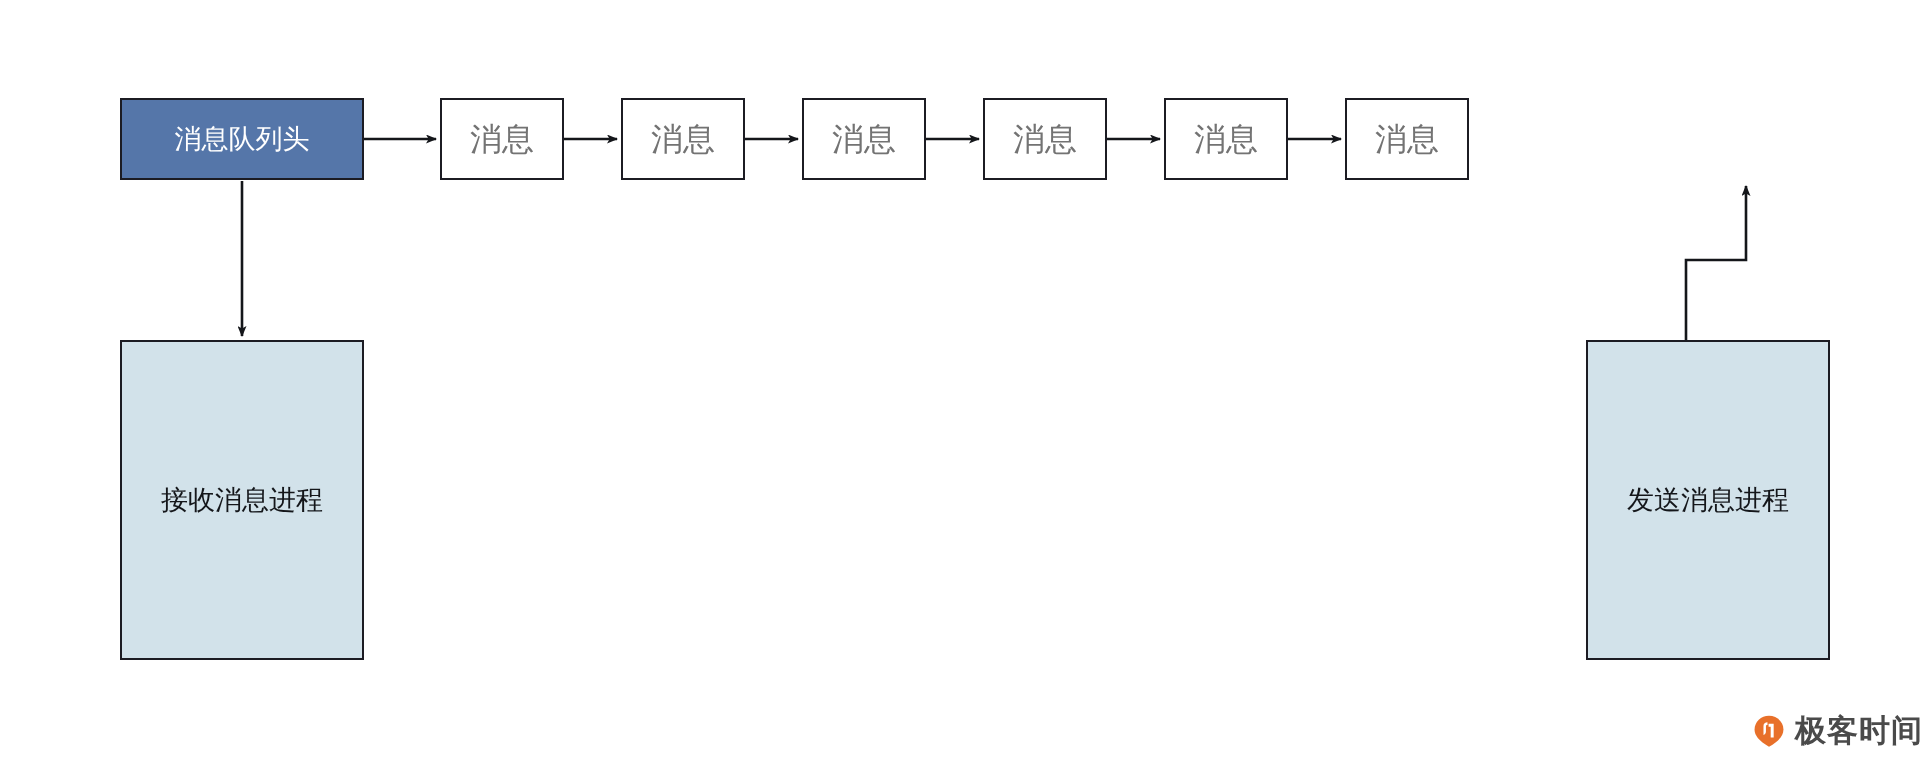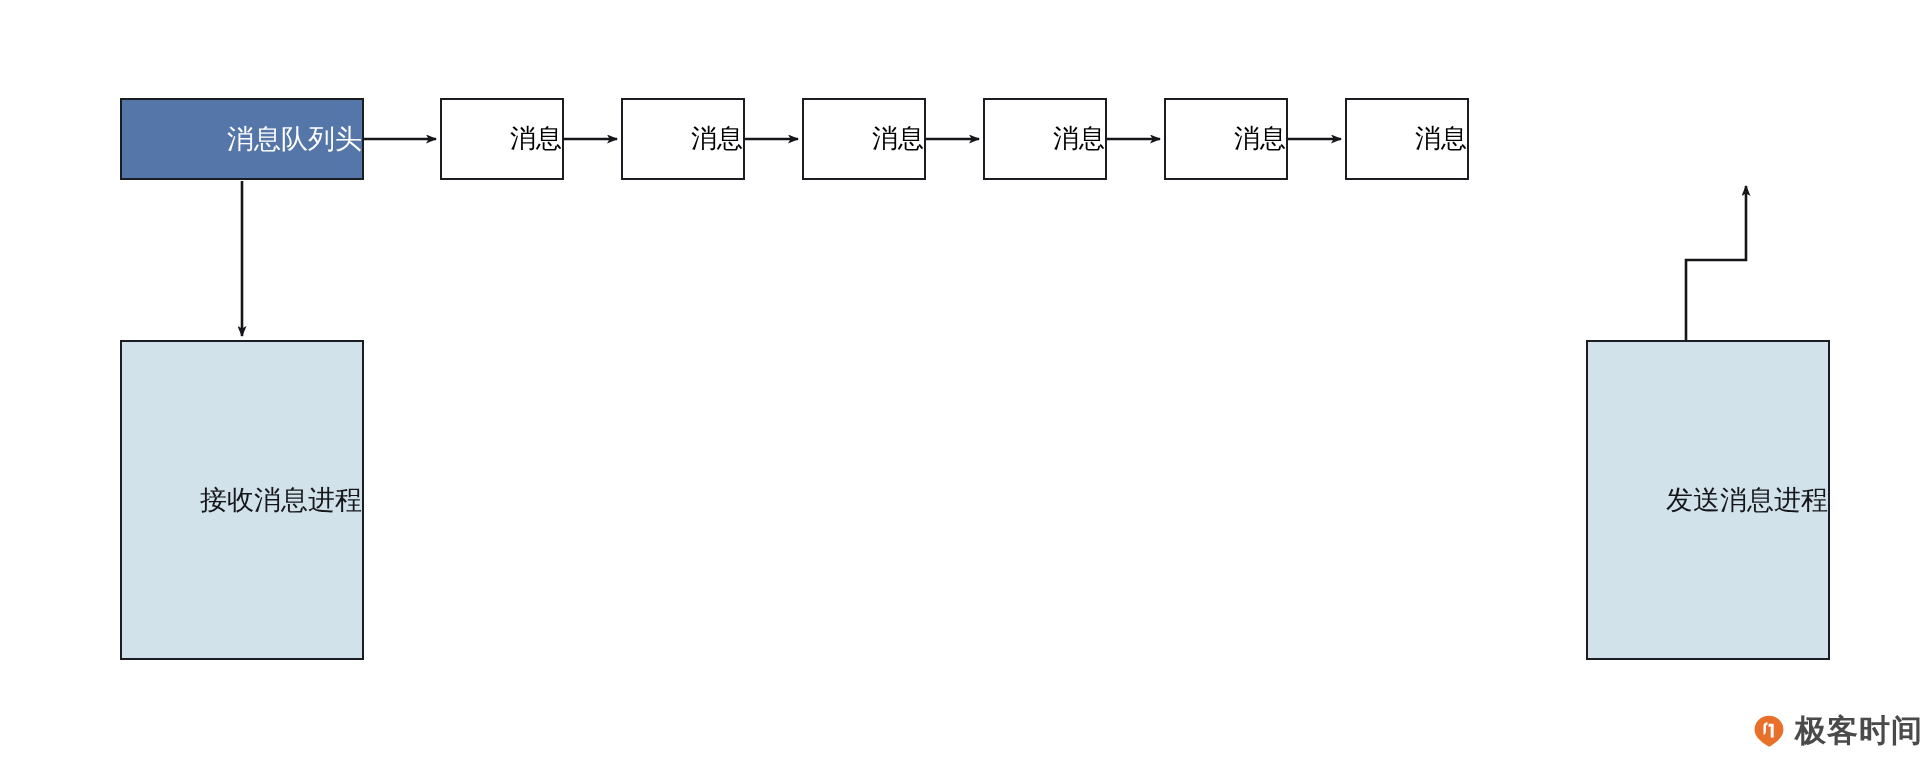--- a/index.html
+++ b/index.html
@@ -22,21 +22,21 @@
     width: 1920px;
     height: 782px;
   }
 
   .node {
     position: absolute;
     box-sizing: border-box;
     border: 2px solid #1c1c23;
     display: flex;
     align-items: center;
-    justify-content: flex-end;
+    justify-content: center;
     text-align: center;
     line-height: 1.2;
   }
 
   
   .node-head {
     left: 120px;
     top: 98px;
     width: 244px;
     height: 82px;
@@ -44,22 +44,22 @@
     color: #ffffff;
     font-size: 27px;
   }
 
   
   .node-msg {
     top: 98px;
     width: 124px;
     height: 82px;
     background: #ffffff;
-    color: #000000;
-    font-size: 26px;
+    color: #737373;
+    font-size: 32px;
   }
   .msg-0 { left: 440px; }
   .msg-1 { left: 621px; }
   .msg-2 { left: 802px; }
   .msg-3 { left: 983px; }
   .msg-4 { left: 1164px; }
   .msg-5 { left: 1345px; }
 
   
   .node-proc {

